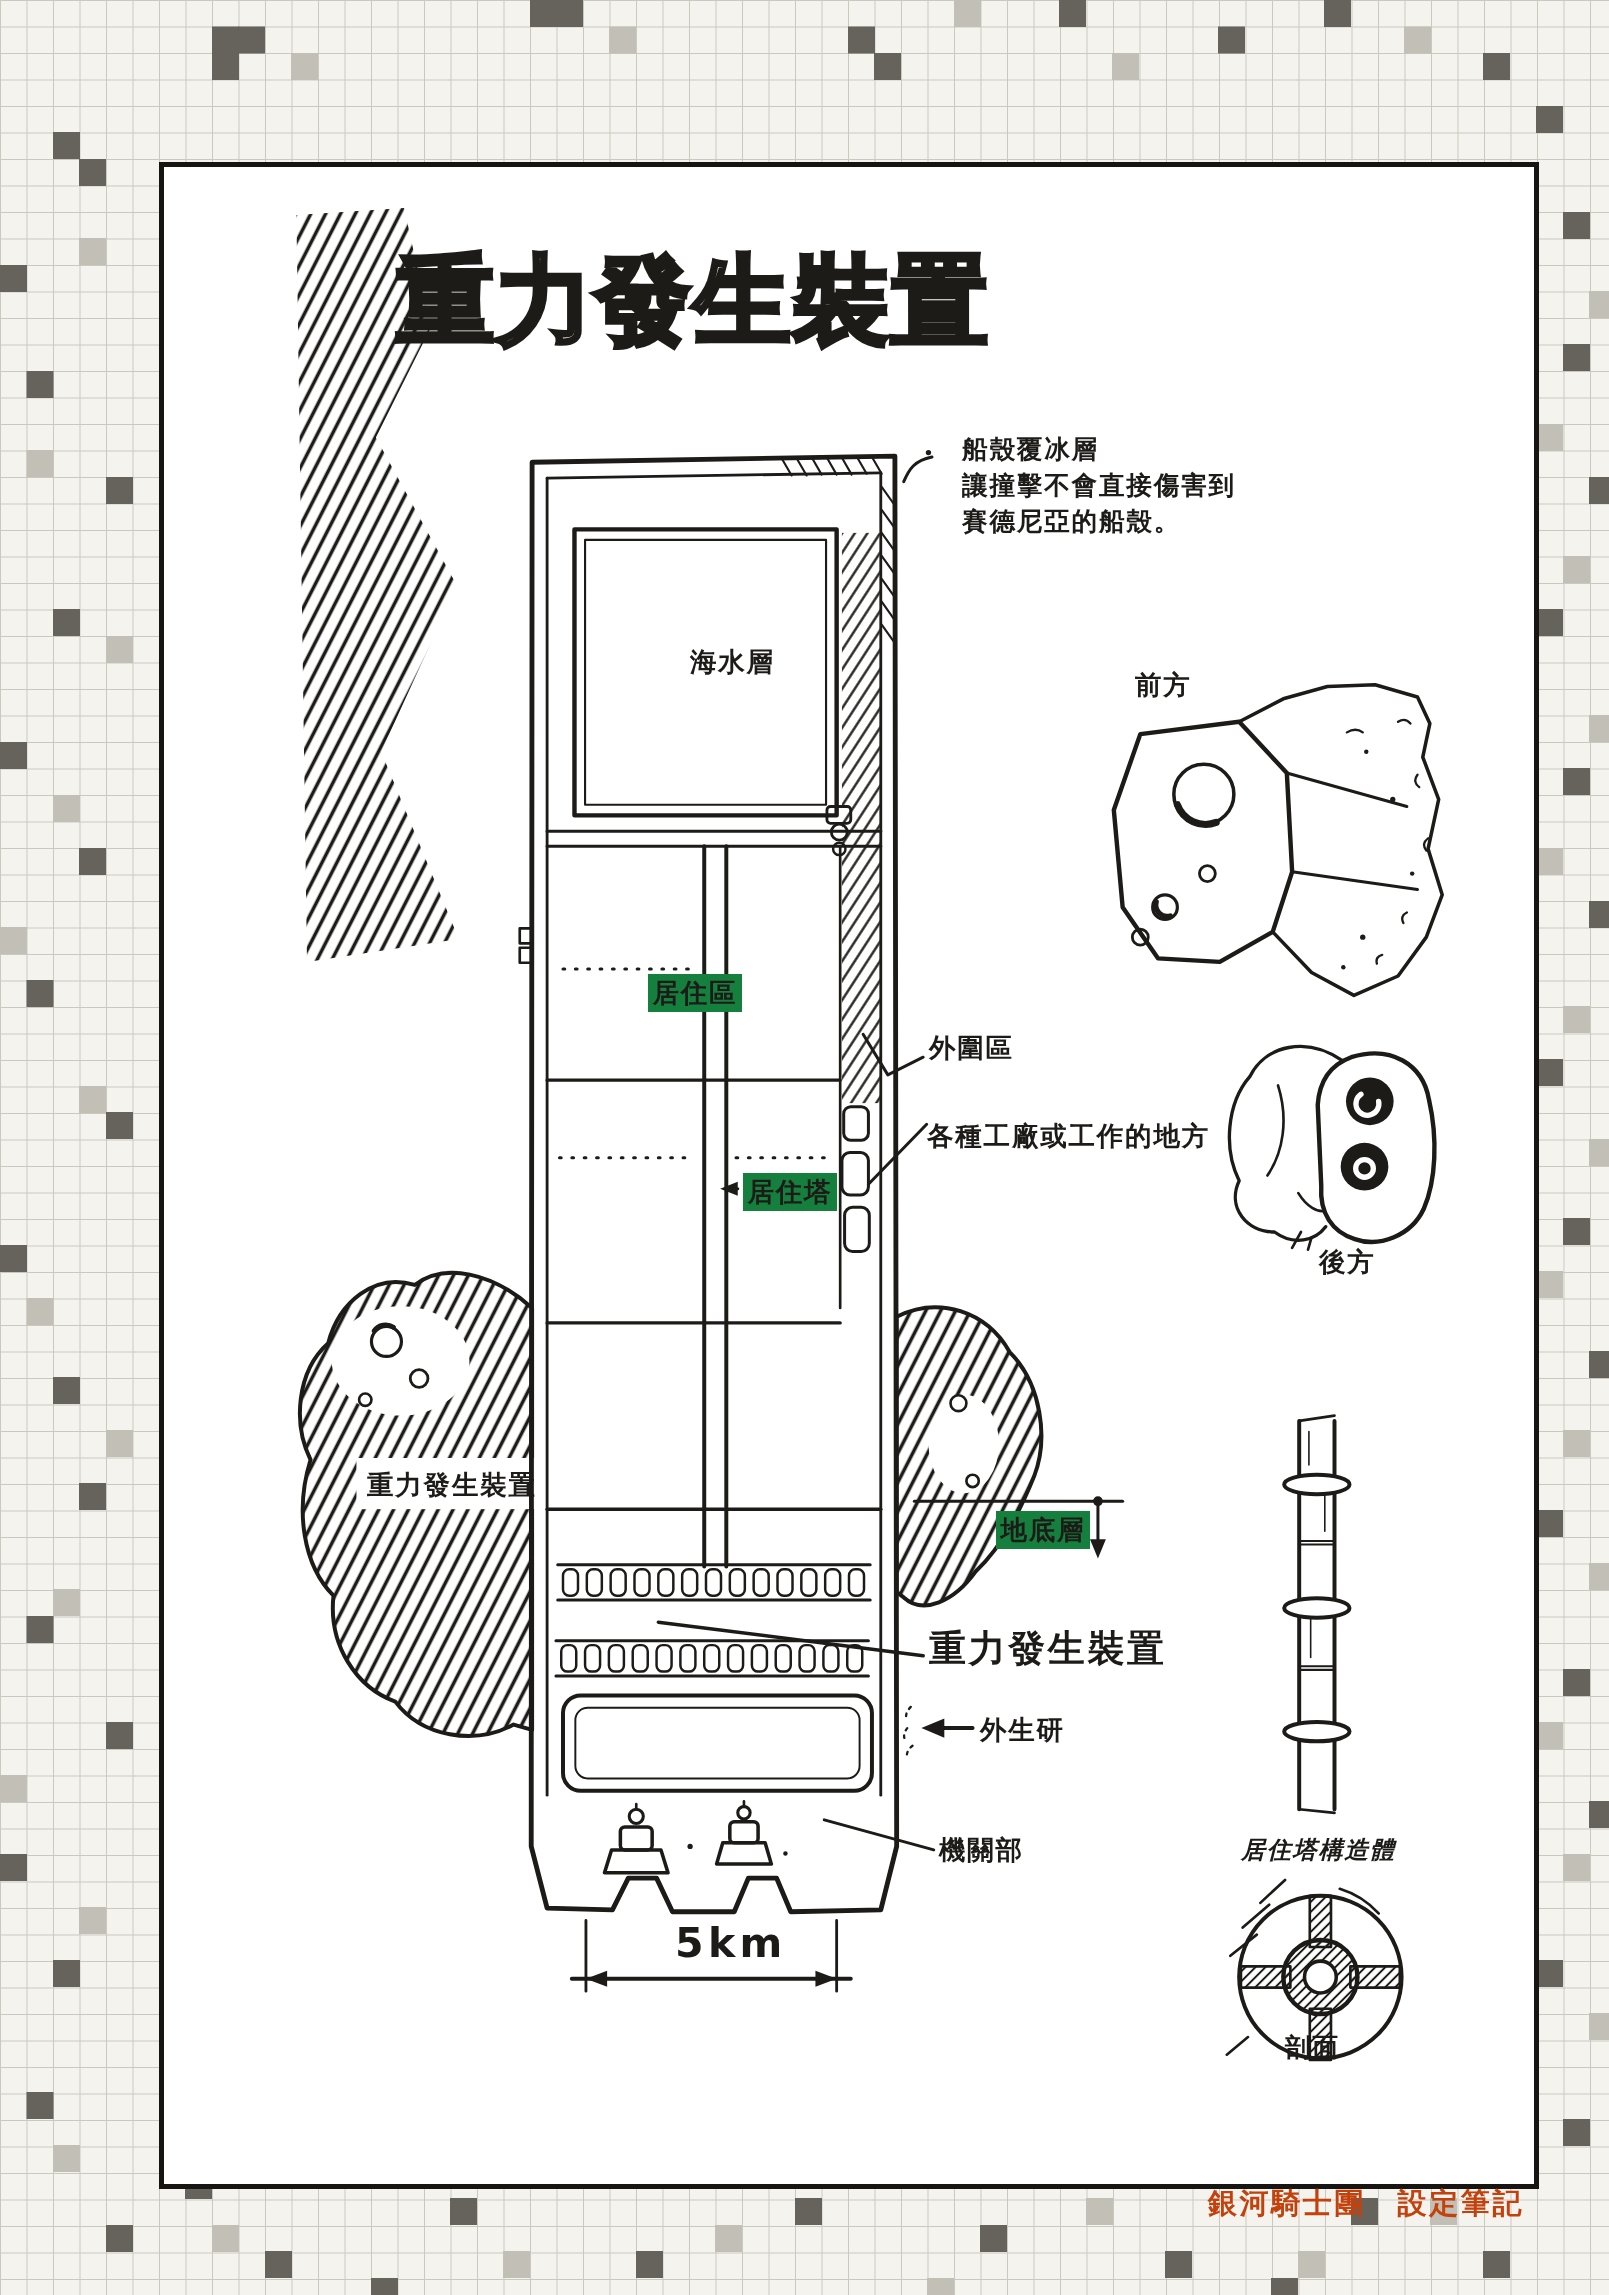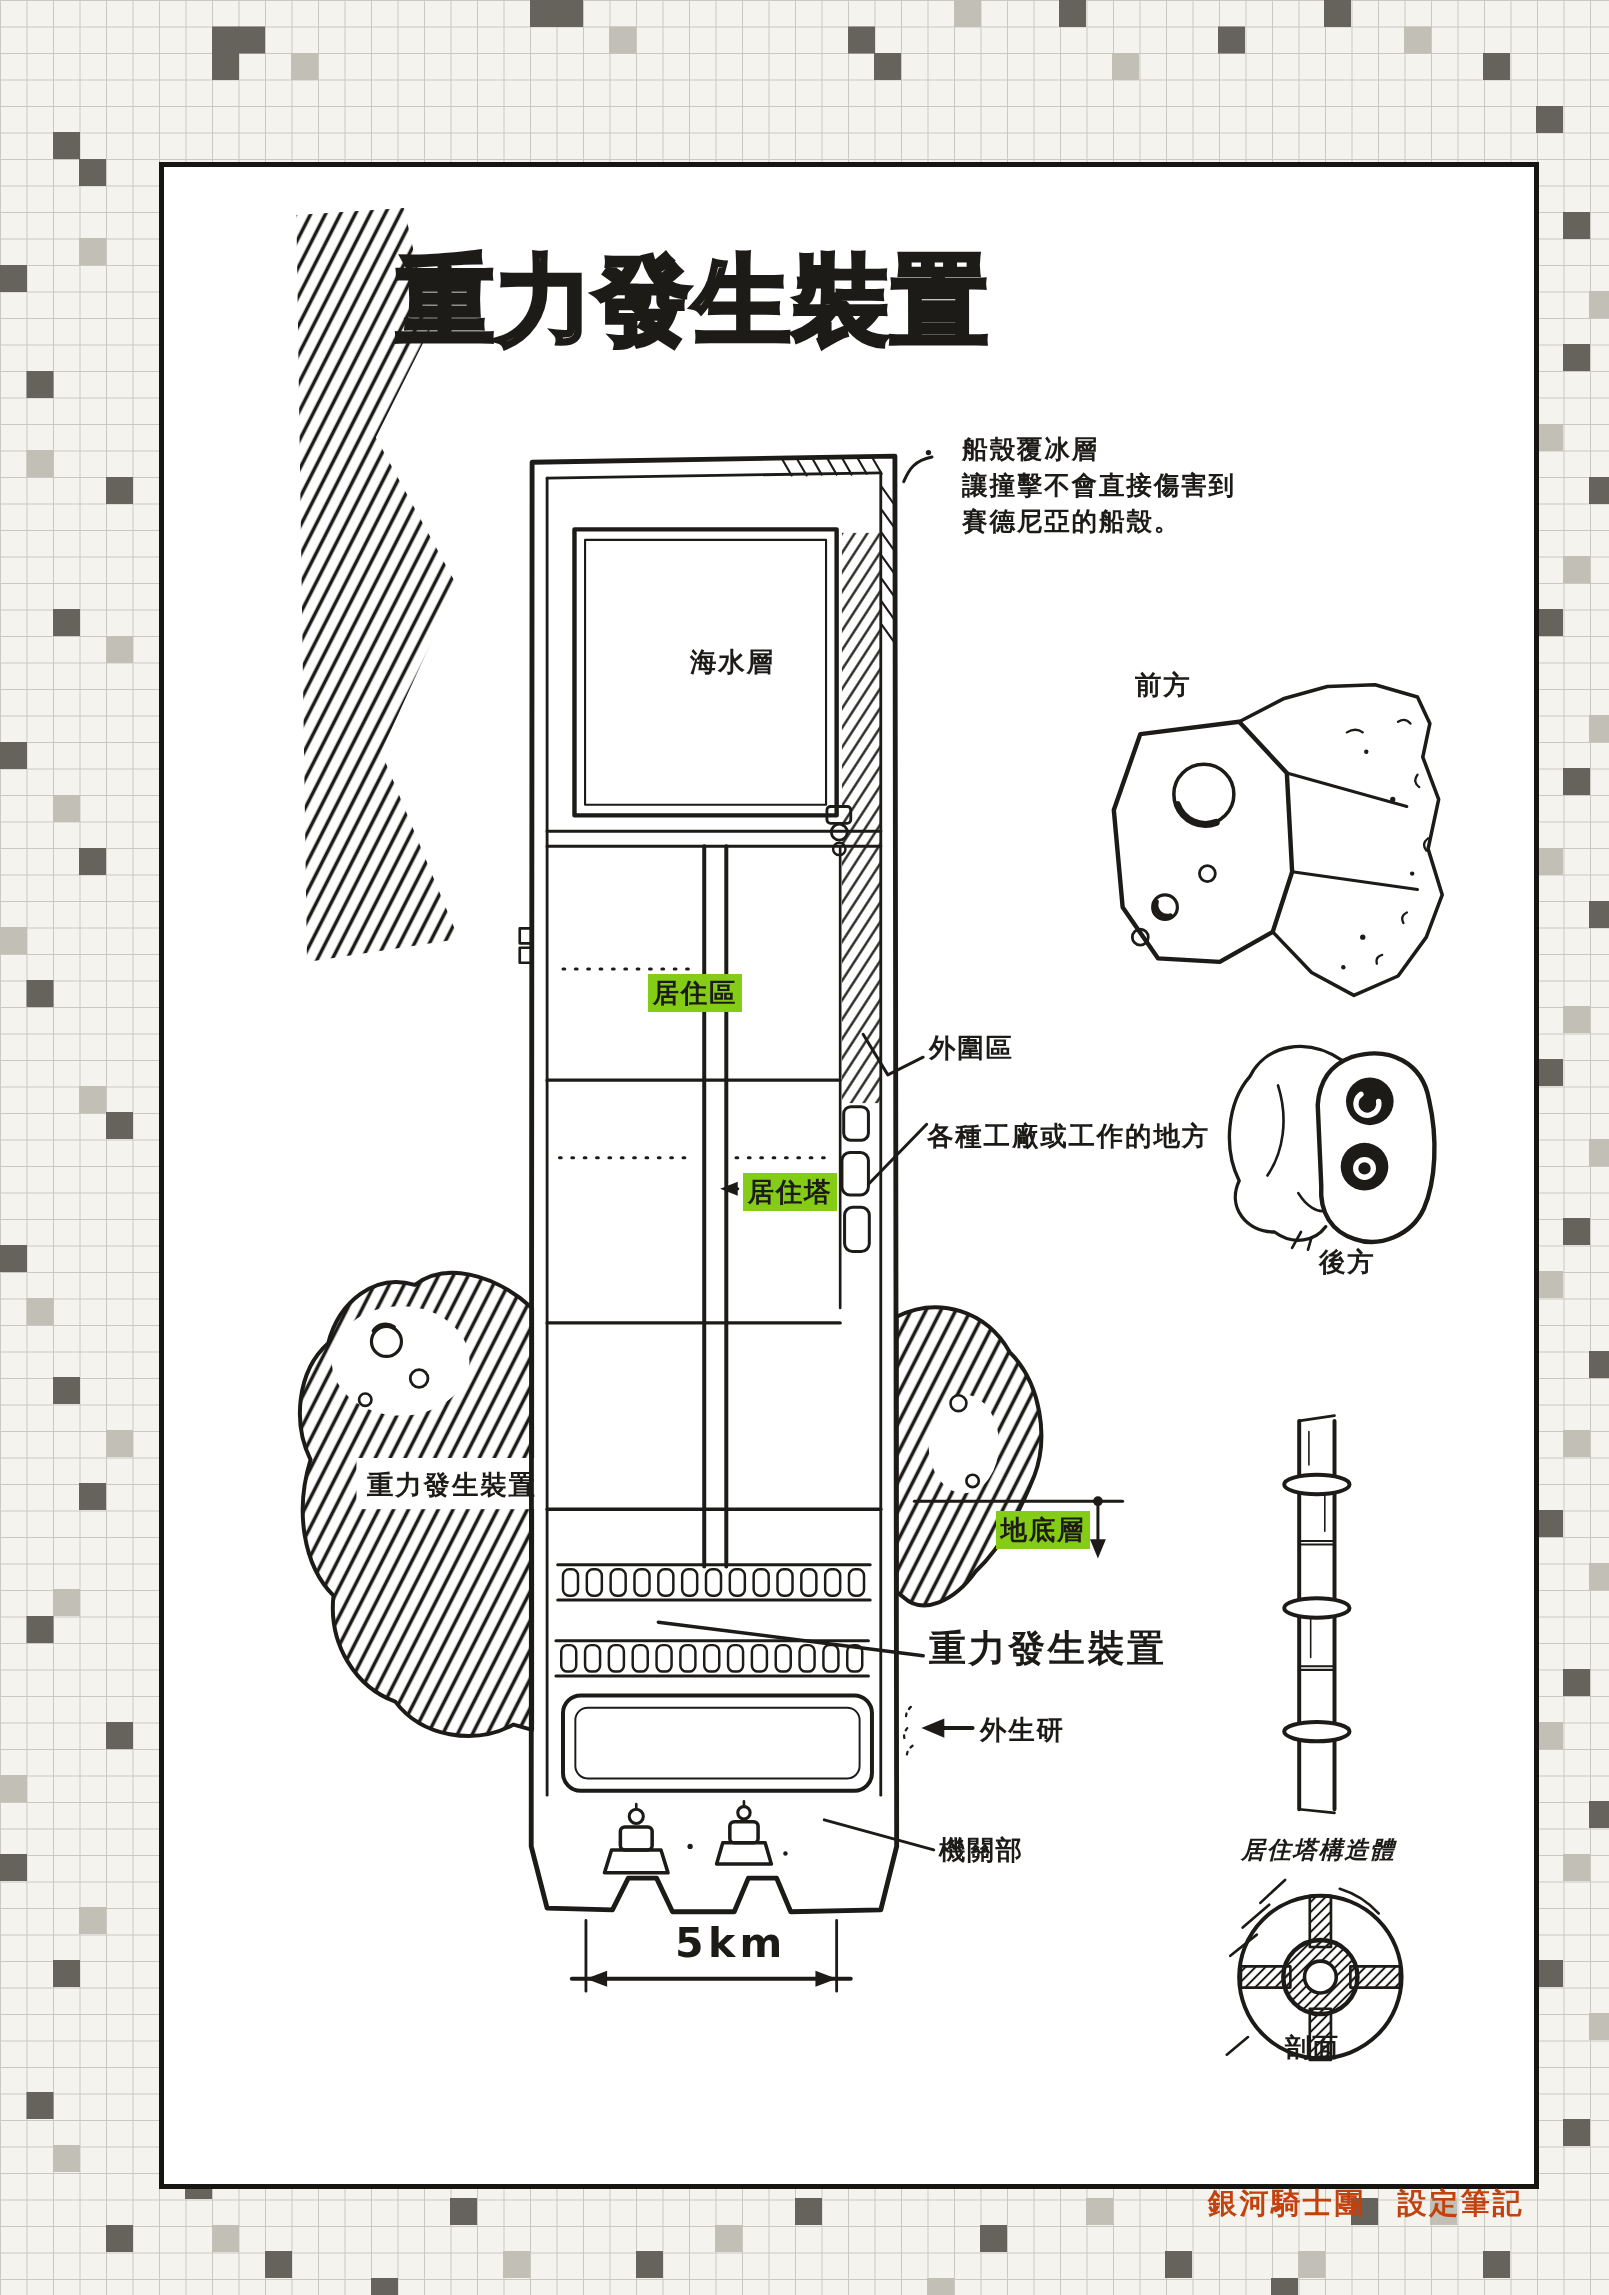--- a/index.html
+++ b/index.html
@@ -34,21 +34,21 @@
     1589px 715px #c2bfb6,1536px 848px #c2bfb6,1563px 1006px #c2bfb6,1589px 1139px #c2bfb6,1536px 1271px #c2bfb6,
     1563px 1430px #c2bfb6,1589px 1563px #c2bfb6,1536px 1722px #c2bfb6,1563px 1854px #c2bfb6,1589px 2013px #c2bfb6,
     212px 2225px #c2bfb6,503px 2251px #c2bfb6,715px 2225px #c2bfb6,927px 2278px #c2bfb6,1086px 2198px #c2bfb6,
     1298px 2251px #c2bfb6,1430px 2198px #c2bfb6;}
   .page{position:absolute;left:159px;top:162px;width:1370px;height:2017px;background:#fff;border:5.3px solid #161512;}
   svg.draw{position:absolute;left:0;top:0;}
   .title{position:absolute;left:226px;top:81px;display:flex;align-items:flex-end;white-space:nowrap;}
   .title .solid{font-size:88px;font-weight:800;color:#1d1b18;letter-spacing:5.3px;line-height:1.15;}
   .title .outline{font-size:97px;font-weight:800;color:#fff;-webkit-text-stroke:4.4px #1d1b18;letter-spacing:1.8px;line-height:1.1;margin-left:7px;}
   .lbl{position:absolute;font-size:26.5px;font-weight:600;letter-spacing:1.8px;white-space:nowrap;color:#1d1b18;}
-  .lbl.bg{background:#84cc16;padding:0.9px 4.4px;}
+  .lbl.bg{background:#15803d;padding:0.9px 4.4px;}
   .big{font-size:37px;font-weight:700;letter-spacing:2.6px;}
   .dim{font-size:41px;font-weight:600;letter-spacing:4.4px;}
   .note{line-height:1.4;font-size:25.6px;}
   .footer{position:absolute;left:1208px;top:2184px;font-size:29px;font-weight:700;letter-spacing:2.6px;color:#c2410c;}
 </style>
 </head>
 <body>
 
 <div class="cells" id="cellsDark"></div>
 <div class="cells" id="cellsMid"></div>

